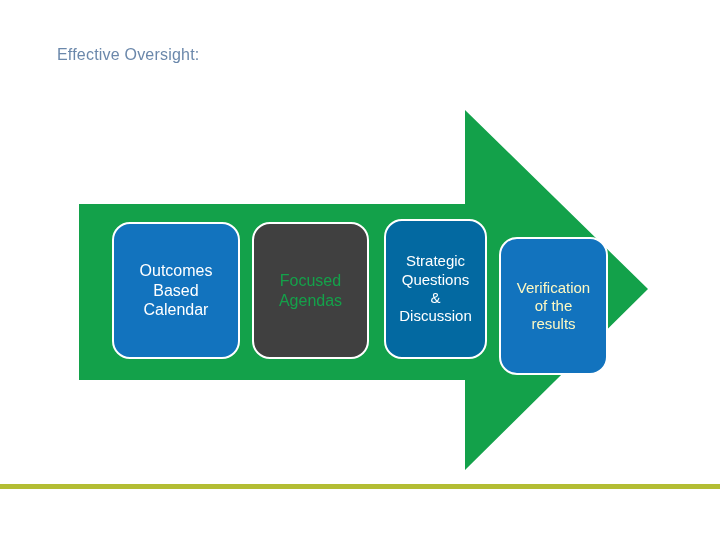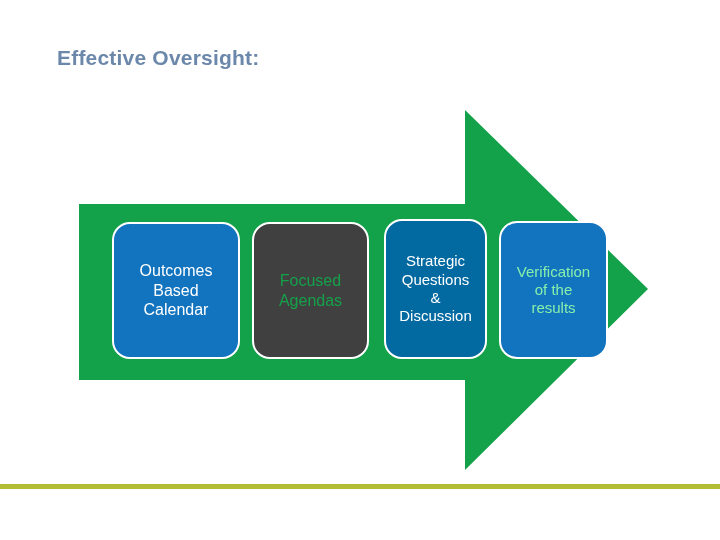--- a/index.html
+++ b/index.html
@@ -13,22 +13,22 @@
     font-family: "Liberation Sans", sans-serif;
     overflow: hidden;
     position: relative;
   }
 
   
   .slide-title {
     position: absolute;
     left: 57px;
     top: 46px;
-    font-size: 21px;
-    font-weight: bold;
+    font-size: 16px;
+    font-weight: normal;
     color: #6b88ab;
     letter-spacing: 0.2px;
     white-space: nowrap;
   }
 
   
   .diagram-stage {
     position: absolute;
     left: 0;
     top: 0;
@@ -132,21 +132,21 @@
 Agendas</span>
   </div>
 
   <div class="process-box box-3" style="background:#0369a1; color:#ffffff;">
     <span class="box-label">Strategic
 Questions
 &amp;
 Discussion</span>
   </div>
 
-  <div class="process-box box-4" style="background:#1273be; color:#86efac;">
+  <div class="process-box box-4" style="background:#1273be; color:#fef9c3;margin-top:16px;">
     <span class="box-label">Verification
 of the
 results</span>
   </div>
 
 </div>
 
 <div class="footer-rule"></div>
 <div class="footer-bar">
 

